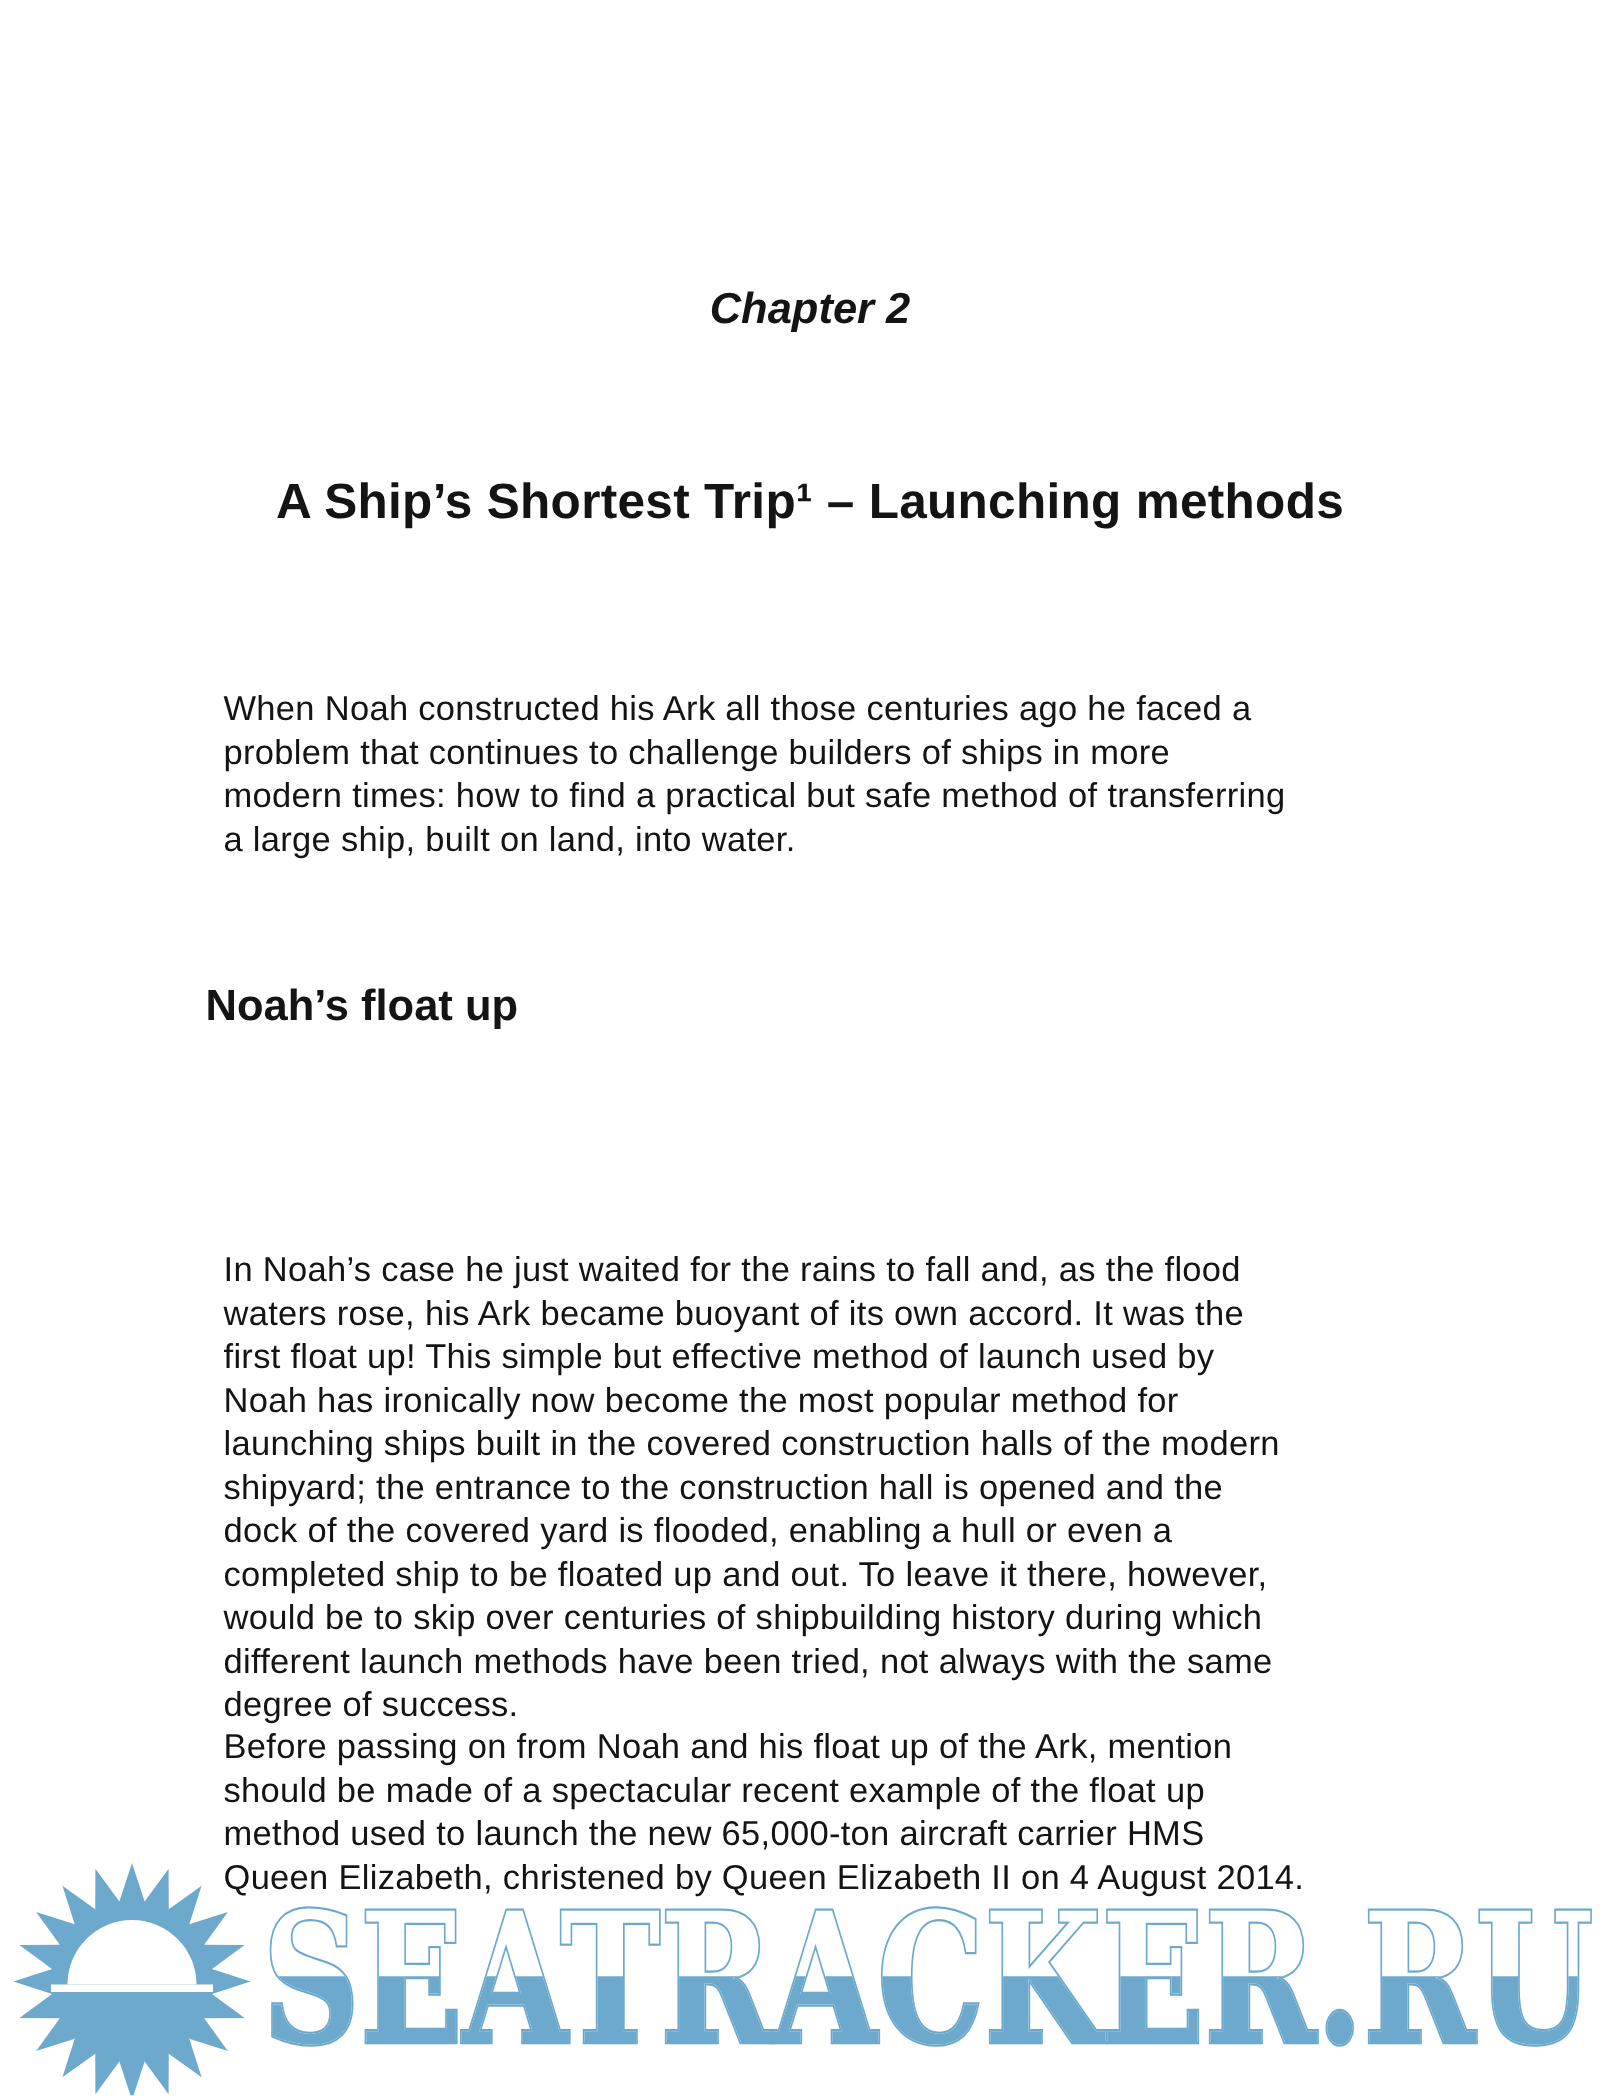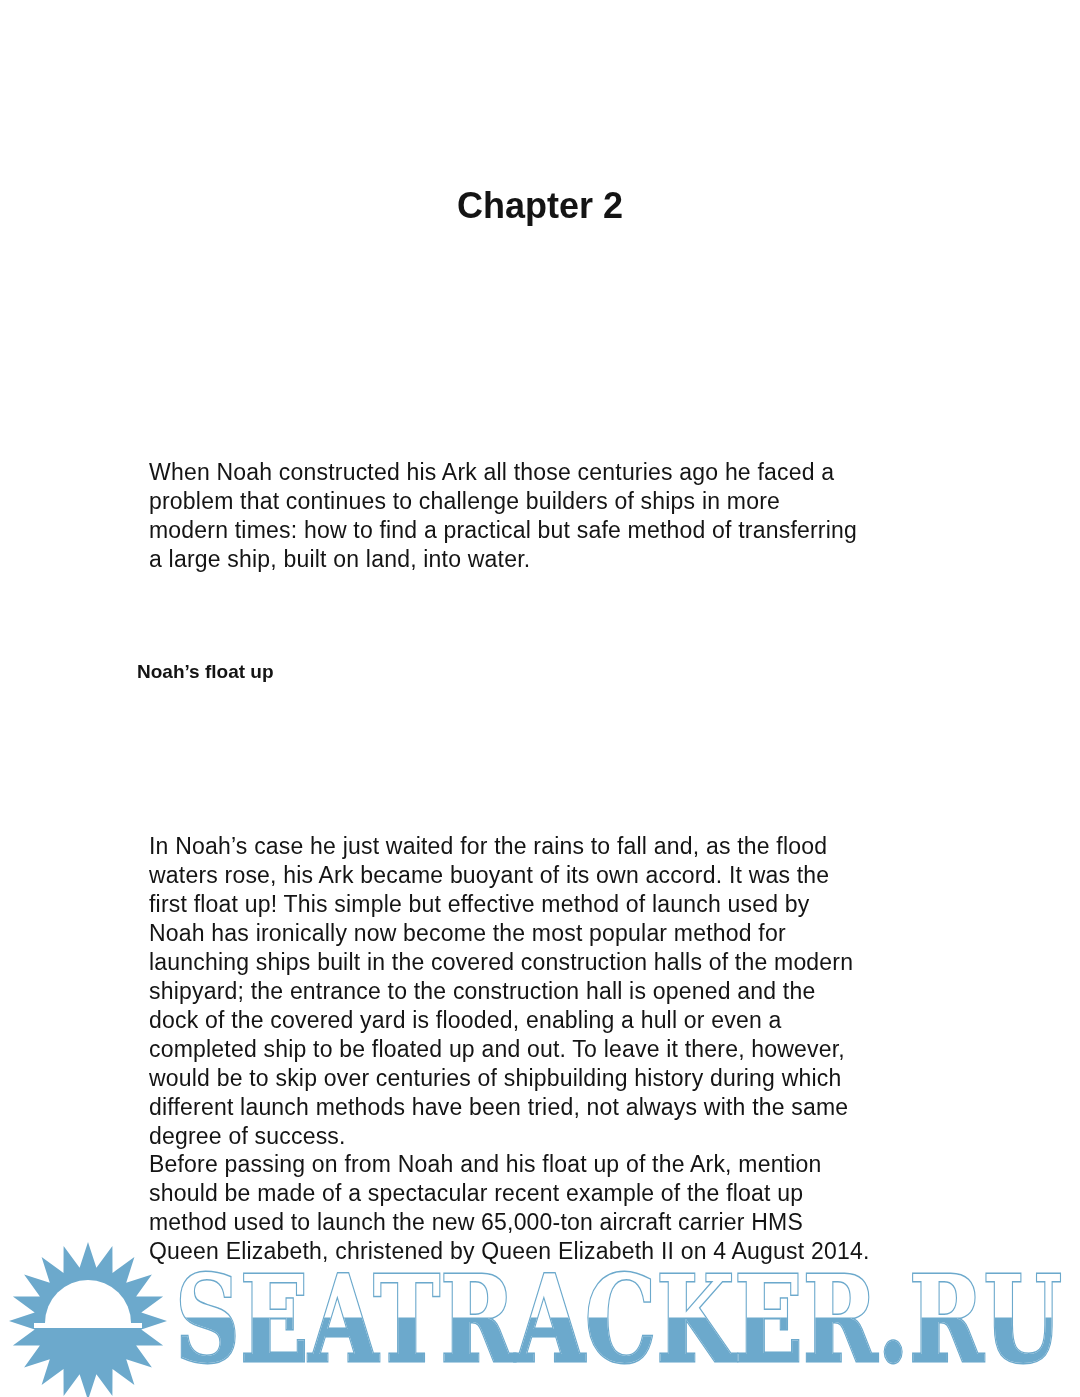--- a/index.html
+++ b/index.html
@@ -12,37 +12,37 @@
   .page {
     position: relative;
     width: 1080px; height: 1397px;
     overflow: hidden;
     background: #ffffff;
   }
   .chapter {
     position: absolute;
     top: 189px; left: 0; right: 0;
     text-align: center;
-    font-size: 36px; line-height: 34px;
-    font-weight: bold; 
+    font-size: 29px; line-height: 34px;
+    font-weight: bold; font-style: italic;
   }
   .title {
     position: absolute;
     top: 314px; left: 0; right: 0;
     margin: 0;
     text-align: center;
     font-size: 33px; line-height: 40px;
     font-weight: bold;
     letter-spacing: 0.2px;
   }
   .heading2 {
     position: absolute;
     top: 654px; left: 137px;
     margin: 0;
-    font-size: 19px; line-height: 35px;
+    font-size: 29px; line-height: 35px;
     font-weight: bold;
   }
   .body-par {
     position: absolute;
     left: 137px;
     width: 900px;
     margin: 12px;
     font-size: 23px; line-height: 29px;
     letter-spacing: 0.2px;
     white-space: pre-line;
@@ -75,20 +75,21 @@
     font-size: 120px;
   }
 </style>
 </head>
 <body>
 
 <div class="page">
 
   <div class="chapter">Chapter 2</div>
 
+  <h1 class="title">A Ship’s Shortest Trip¹ – Launching methods</h1>
 
   <p class="body-par par-intro">When Noah constructed his Ark all those centuries ago he faced a
 problem that continues to challenge builders of ships in more
 modern times: how to find a practical but safe method of transferring
 a large ship, built on land, into water.</p>
 
   <h2 class="heading2">Noah’s float up</h2>
 
   <p class="body-par par-float">In Noah’s case he just waited for the rains to fall and, as the flood
 waters rose, his Ark became buoyant of its own accord. It was the

